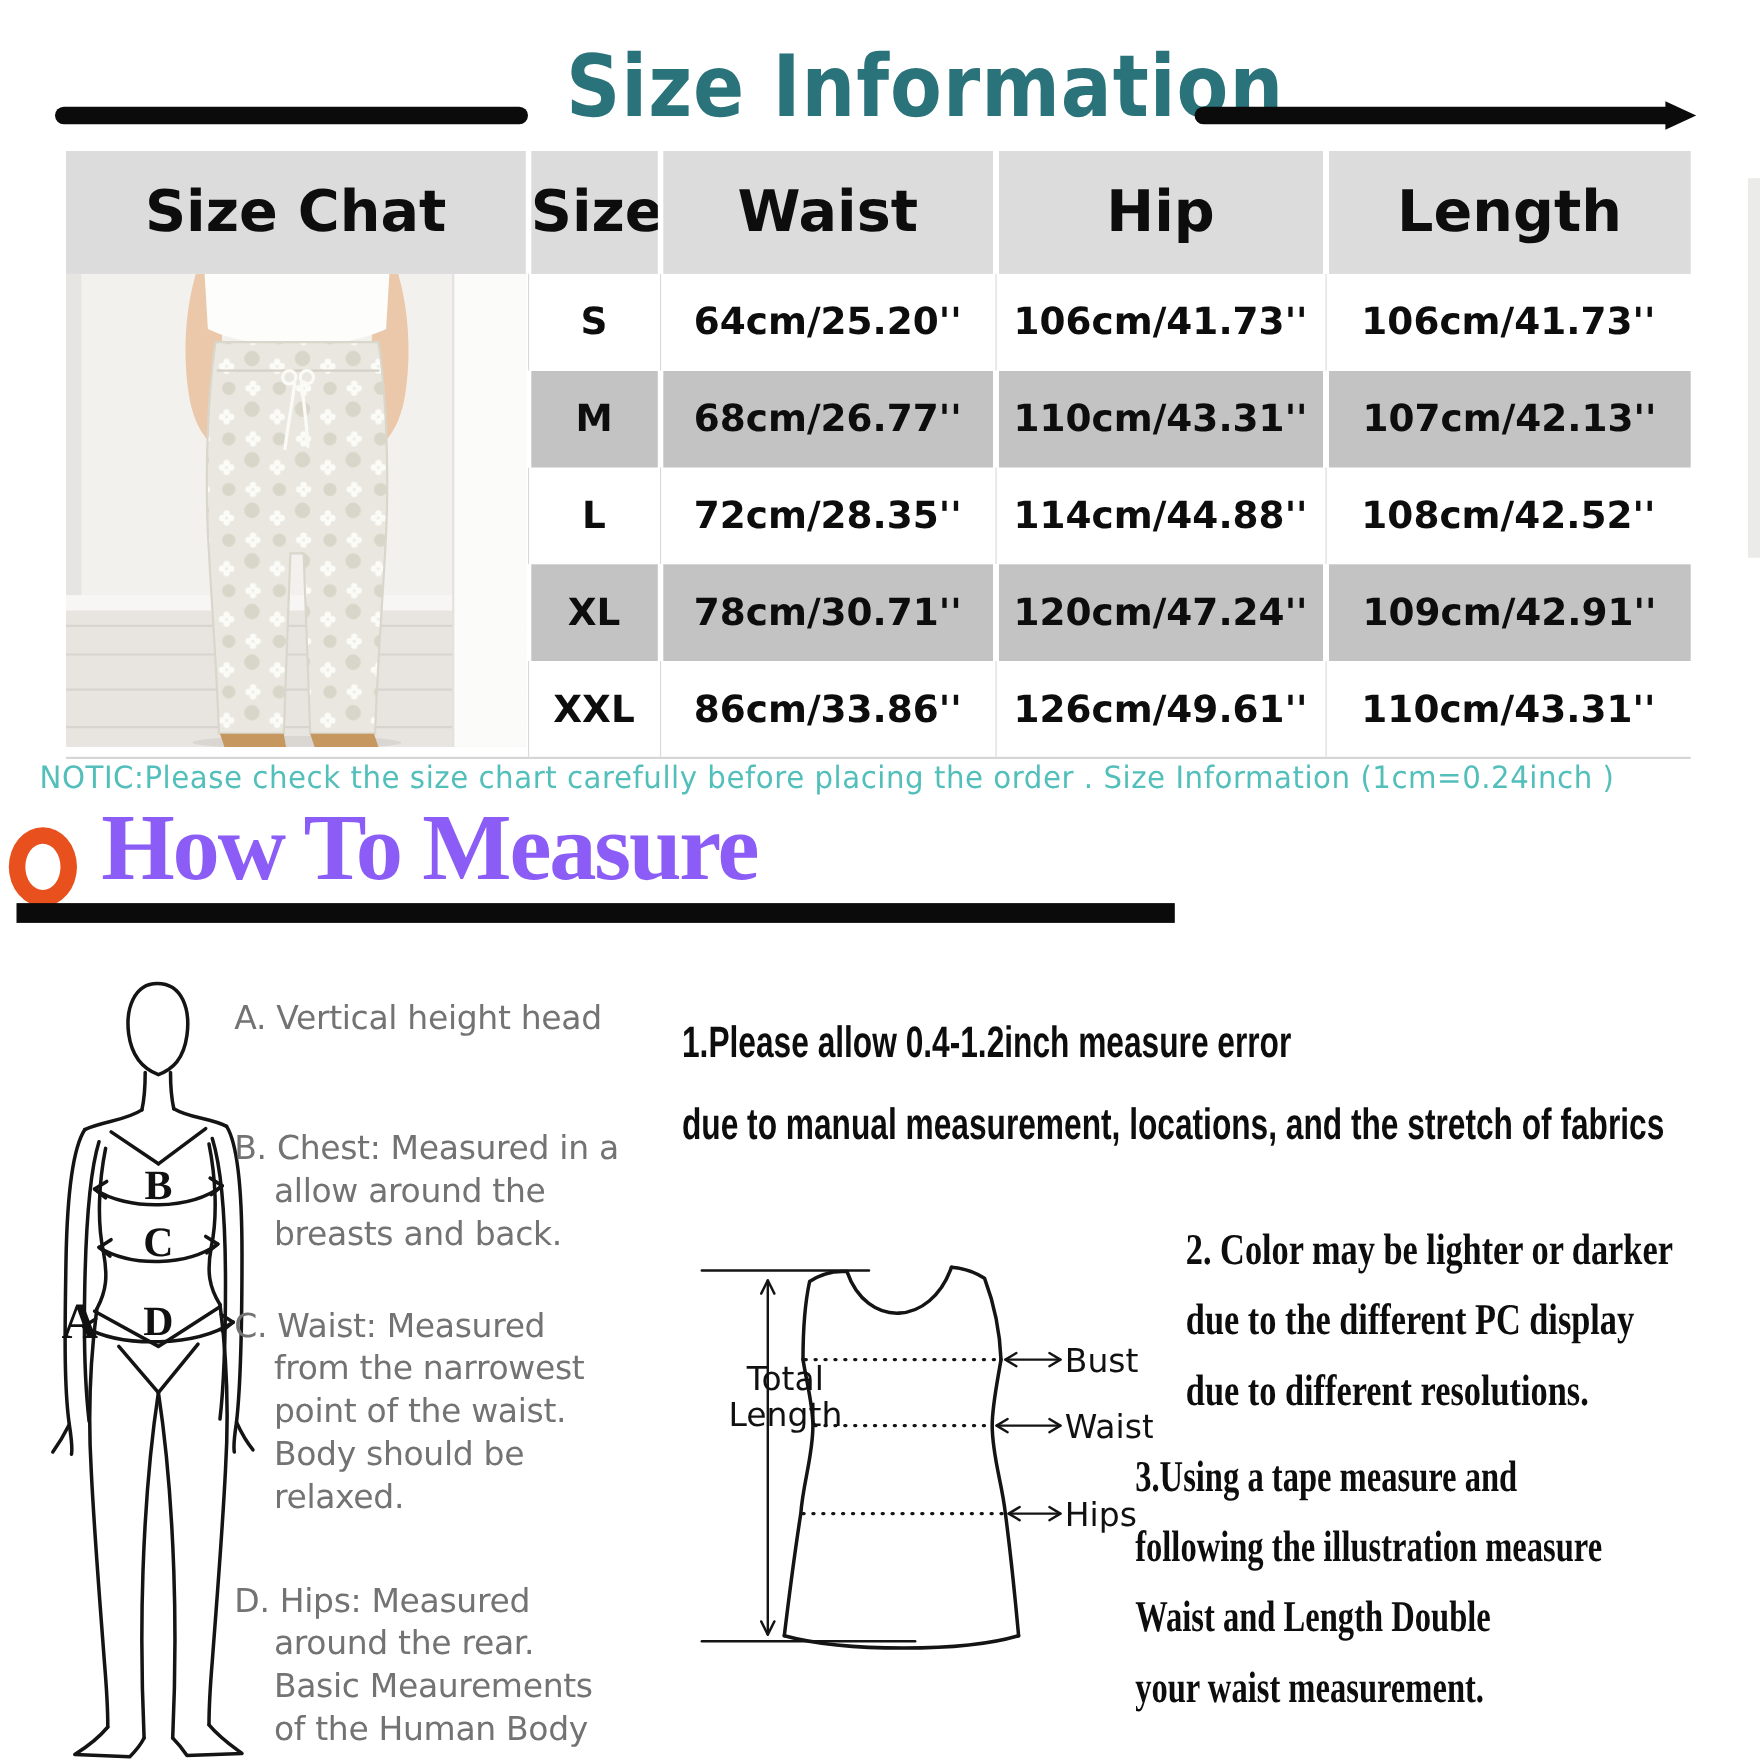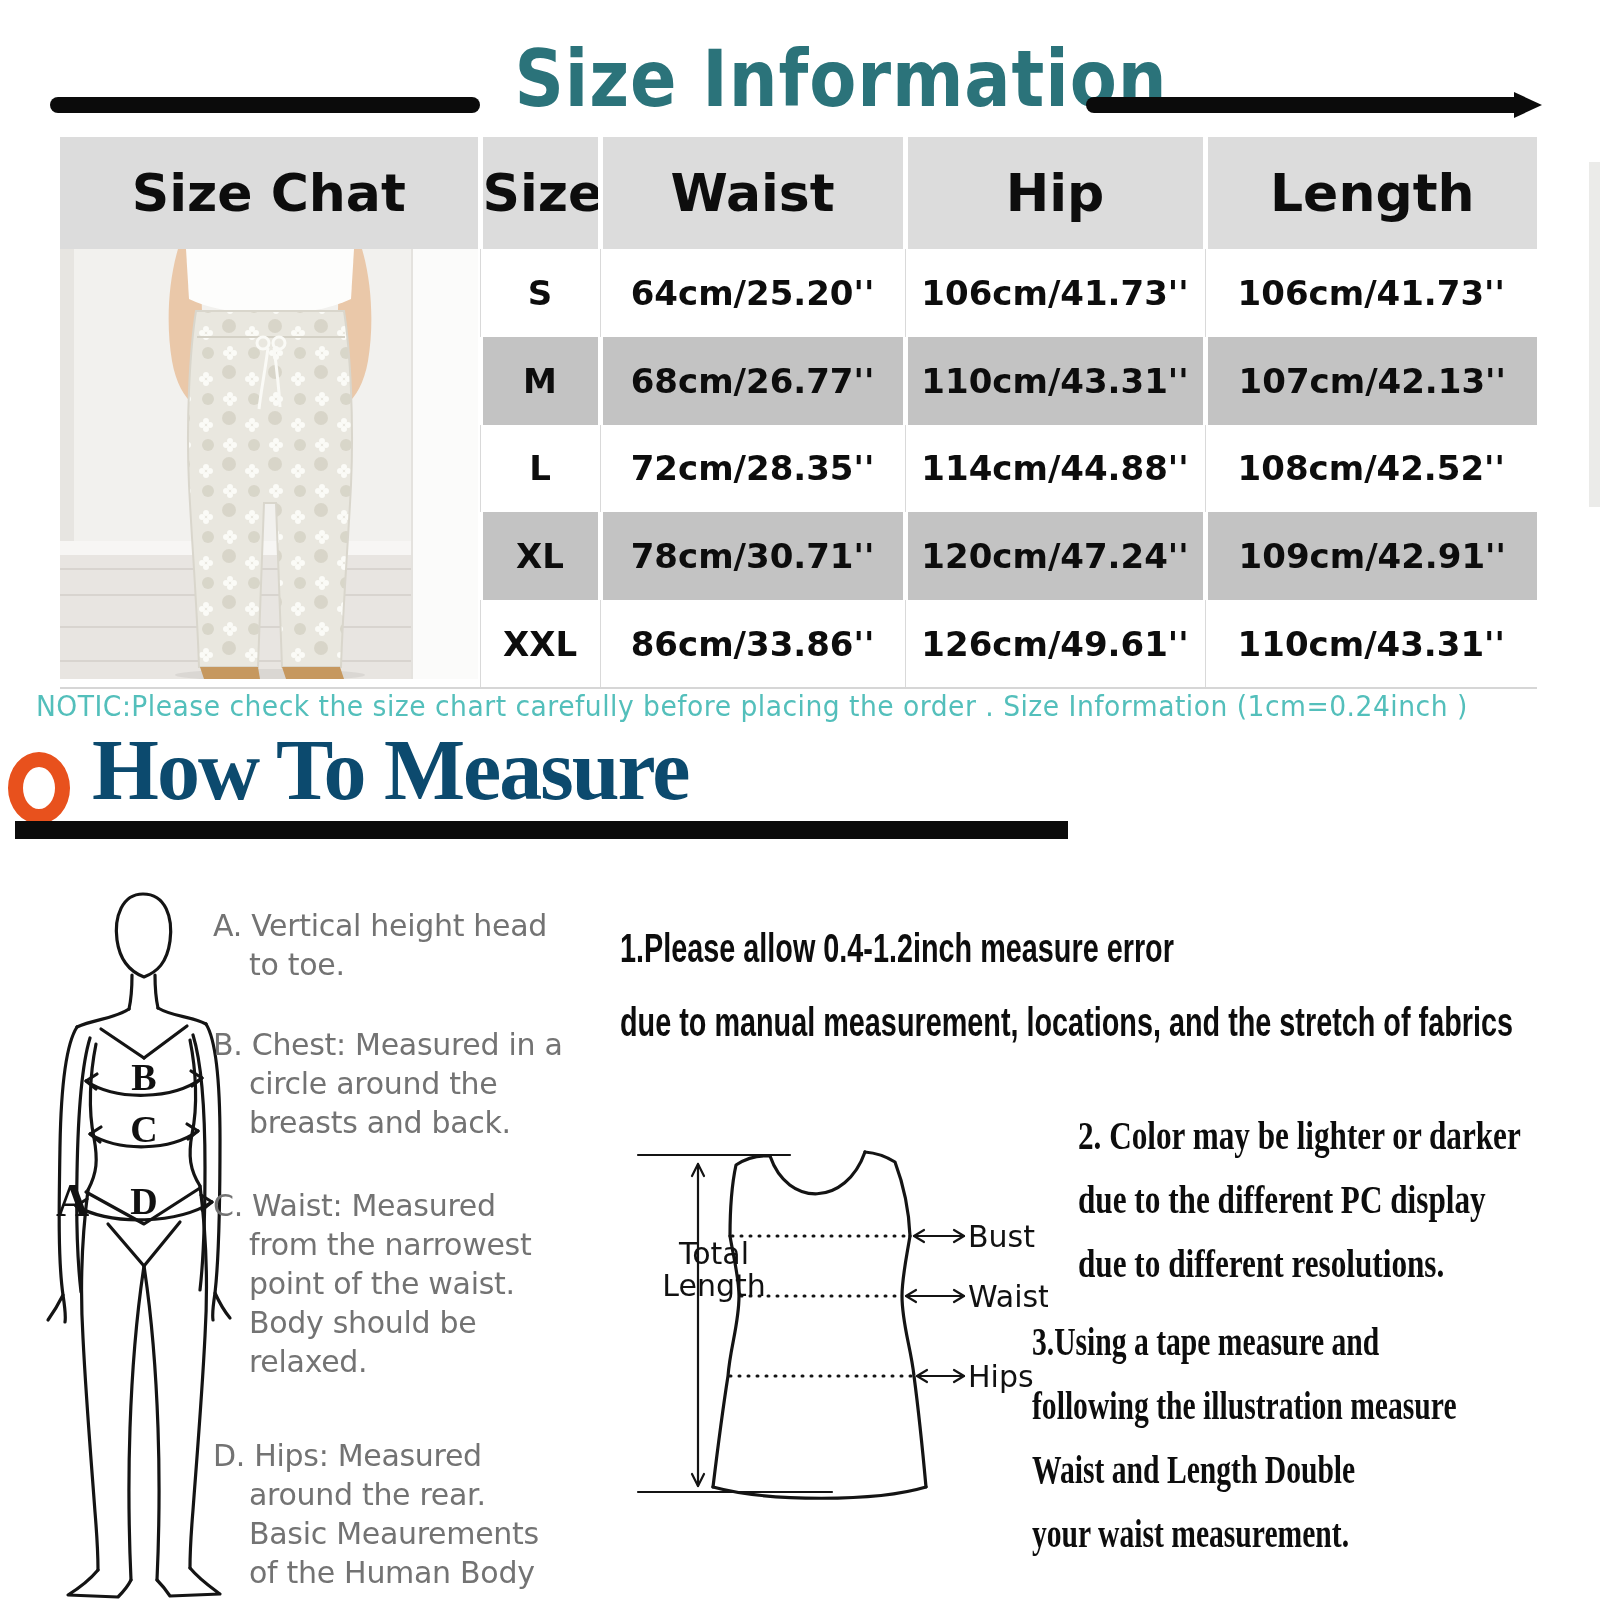--- a/index.html
+++ b/index.html
@@ -31,21 +31,21 @@
 
   
   #notice{position:absolute;left:36px;top:690px;white-space:nowrap;}
   #notice span{display:inline-block;font-size:28px;letter-spacing:.5px;color:#53bfbb;
                transform:scaleX(.95);transform-origin:left center;}
 
   
   #htm-ring{position:absolute;left:8px;top:752px;width:32px;height:42px;
             border:15px solid #e8511d;border-radius:50%;}
   #htm-heading{position:absolute;left:92px;top:720px;font-family:"Liberation Serif",serif;
-               font-weight:bold;font-size:86px;letter-spacing:-2px;white-space:nowrap;color:#0c4a6e;}
+               font-weight:bold;font-size:86px;letter-spacing:-2px;white-space:nowrap;color:#8b5cf6;}
   #htm-underline{position:absolute;left:15px;top:821px;width:1053px;height:18px;background:#0b0b0b;}
 
   
   .guide{position:absolute;left:213px;font-size:30px;line-height:39px;color:#737373;letter-spacing:-.3px;}
   .guide .cont{padding-left:36px;}
   #guide-a{top:906px;} #guide-b{top:1025px;} #guide-c{top:1186px;} #guide-d{top:1436px;}
 
   
   .n1line{position:absolute;left:620px;white-space:nowrap;}
   .n1line span{display:inline-block;font-family:"Liberation Sans",sans-serif;font-weight:bold;
@@ -232,25 +232,24 @@
       <path d="M170,700 C180,712 192,720 200,726 L150,728 C146,722 141,716 137,712"></path>
     </g>
     <text class="figletter" x="36" y="348" font-size="46">A</text>
     <text class="figletter" x="124" y="222" font-size="38" text-anchor="middle">B</text>
     <text class="figletter" x="124" y="274" font-size="38" text-anchor="middle">C</text>
     <text class="figletter" x="124" y="346" font-size="38" text-anchor="middle">D</text>
   </svg>
 
   <div id="guide-a" class="guide">
     <div>A. Vertical height head</div>
-    <div class="cont">to toe.</div>
   </div>
   <div id="guide-b" class="guide">
     <div>B. Chest: Measured in a</div>
-    <div class="cont">circle around the</div>
+    <div class="cont">allow around the</div>
     <div class="cont">breasts and back.</div>
   </div>
   <div id="guide-d" class="guide">
     <div>D. Hips: Measured</div>
     <div class="cont">around the rear.</div>
     <div class="cont">Basic Meaurements</div>
     <div class="cont">of the Human Body</div>
   </div>
   <div id="guide-c" class="guide">
     <div>C. Waist: Measured</div>

